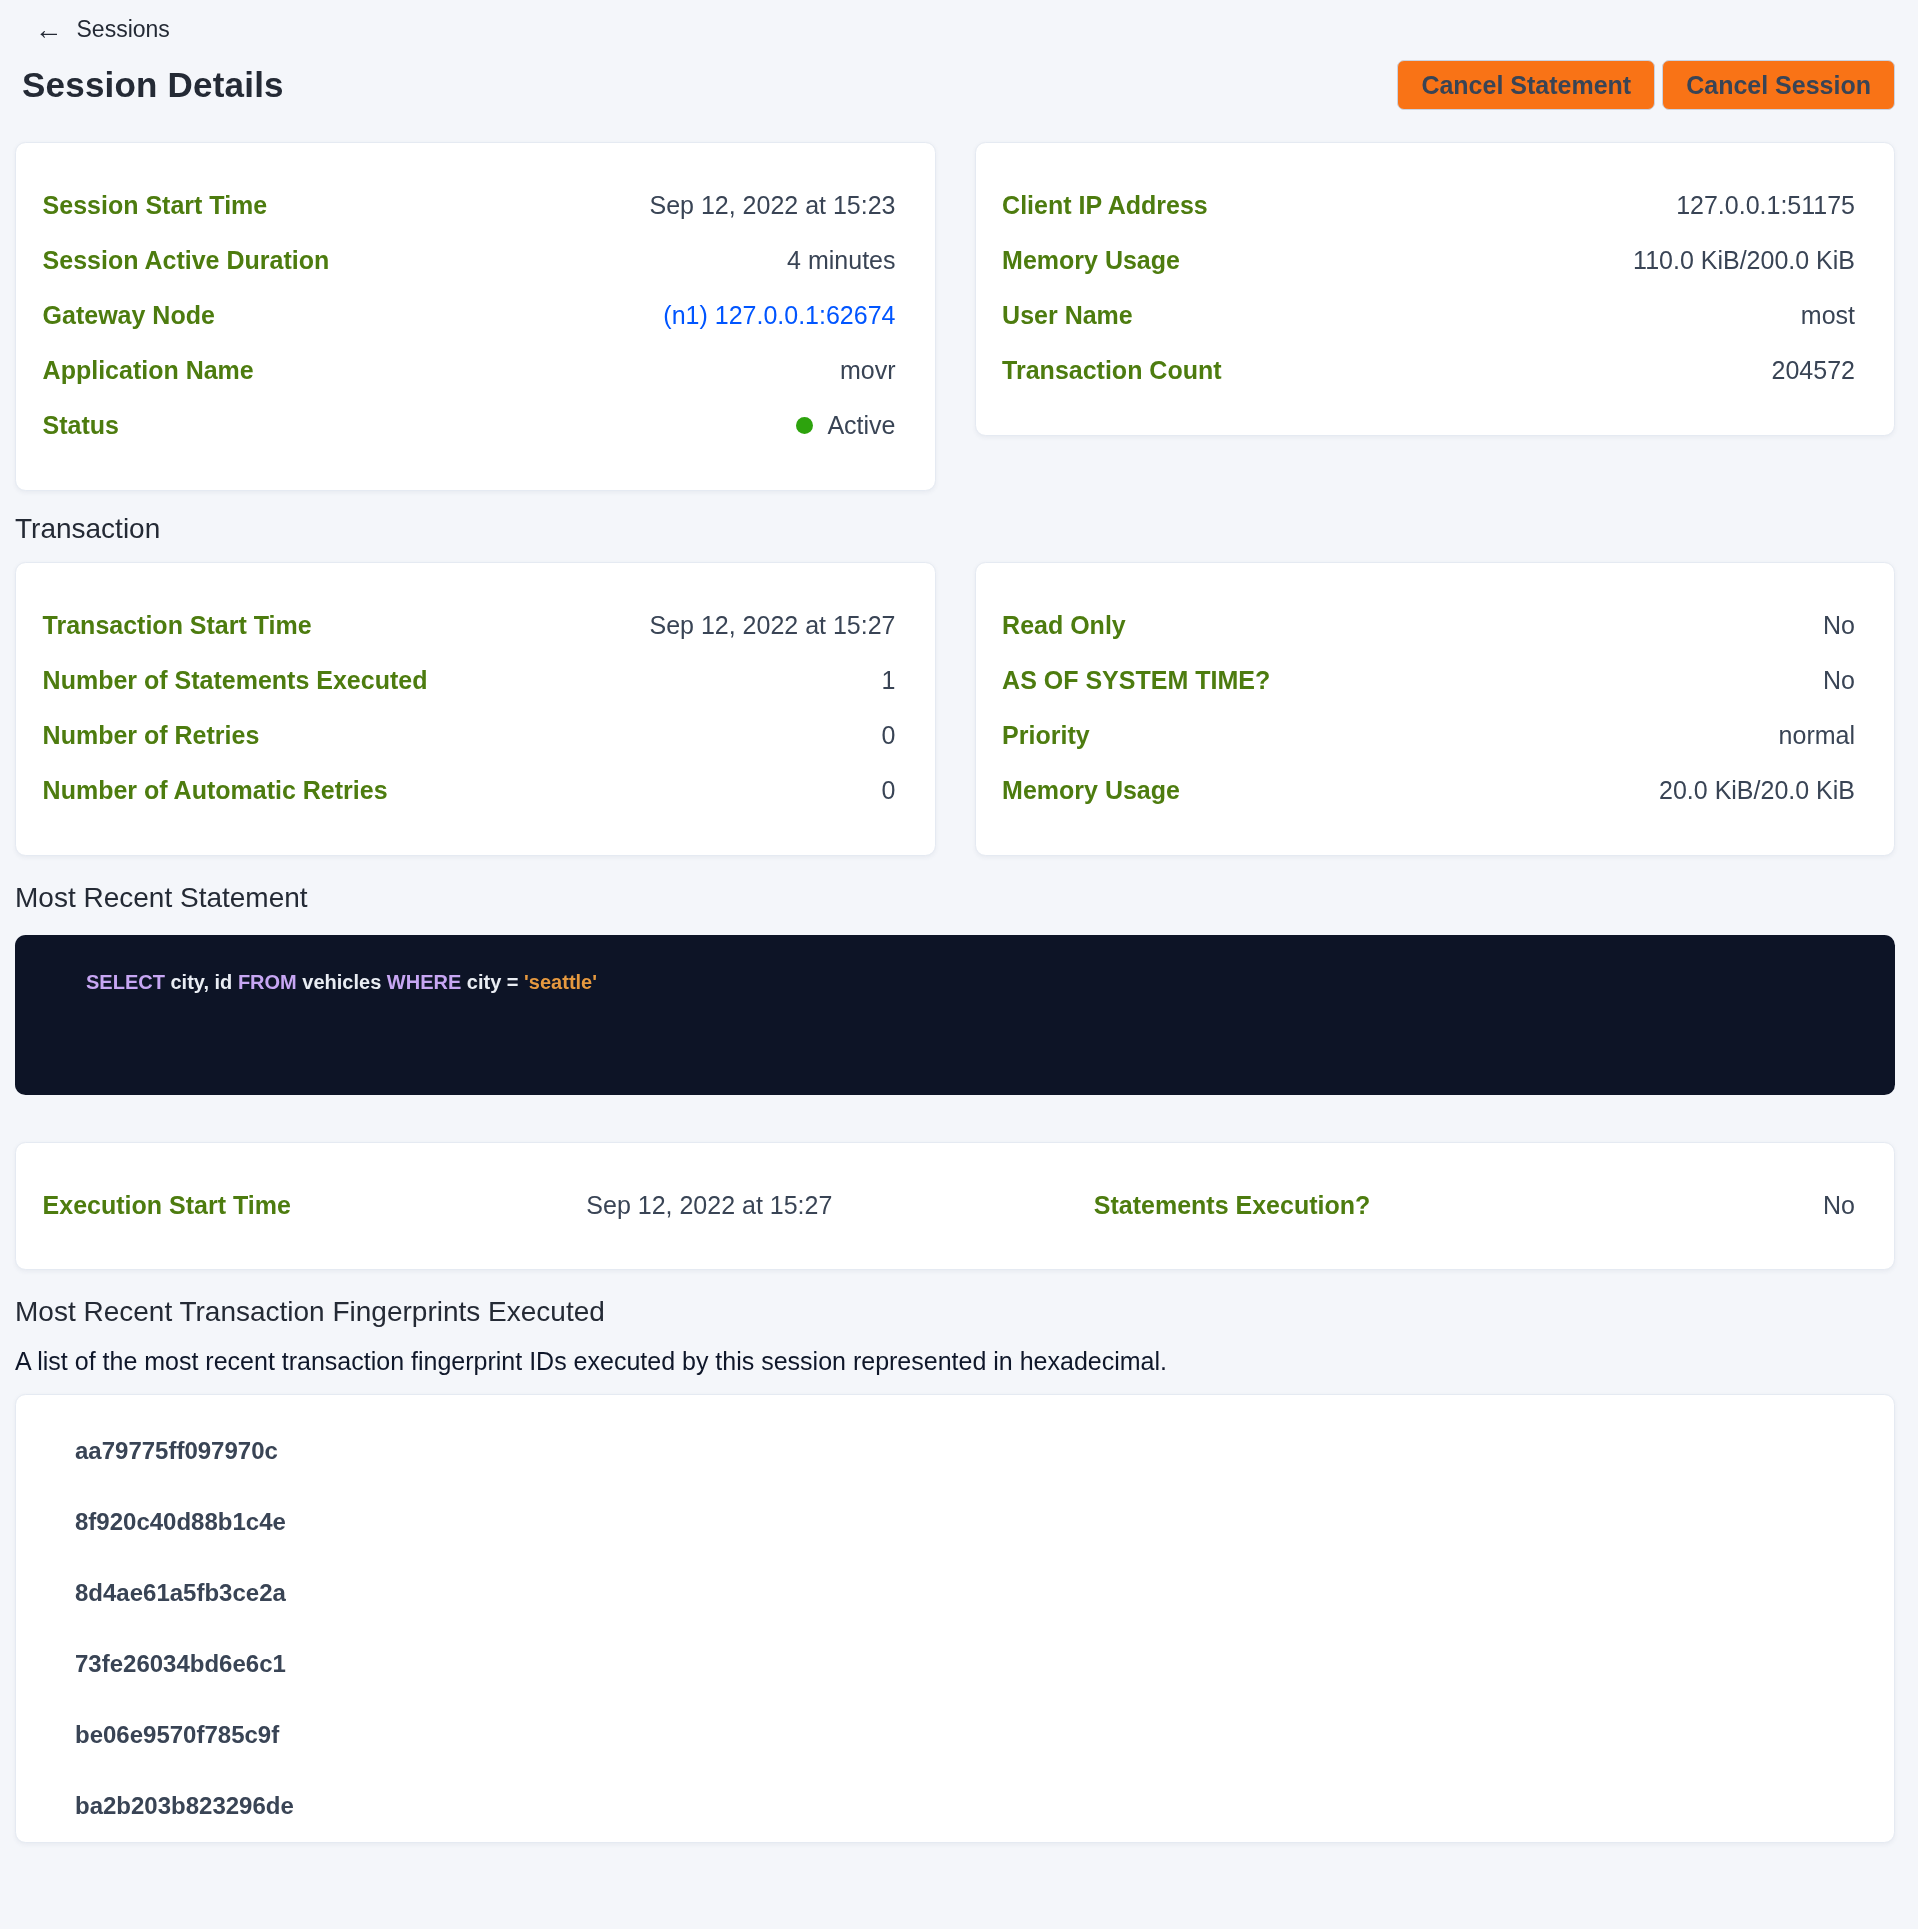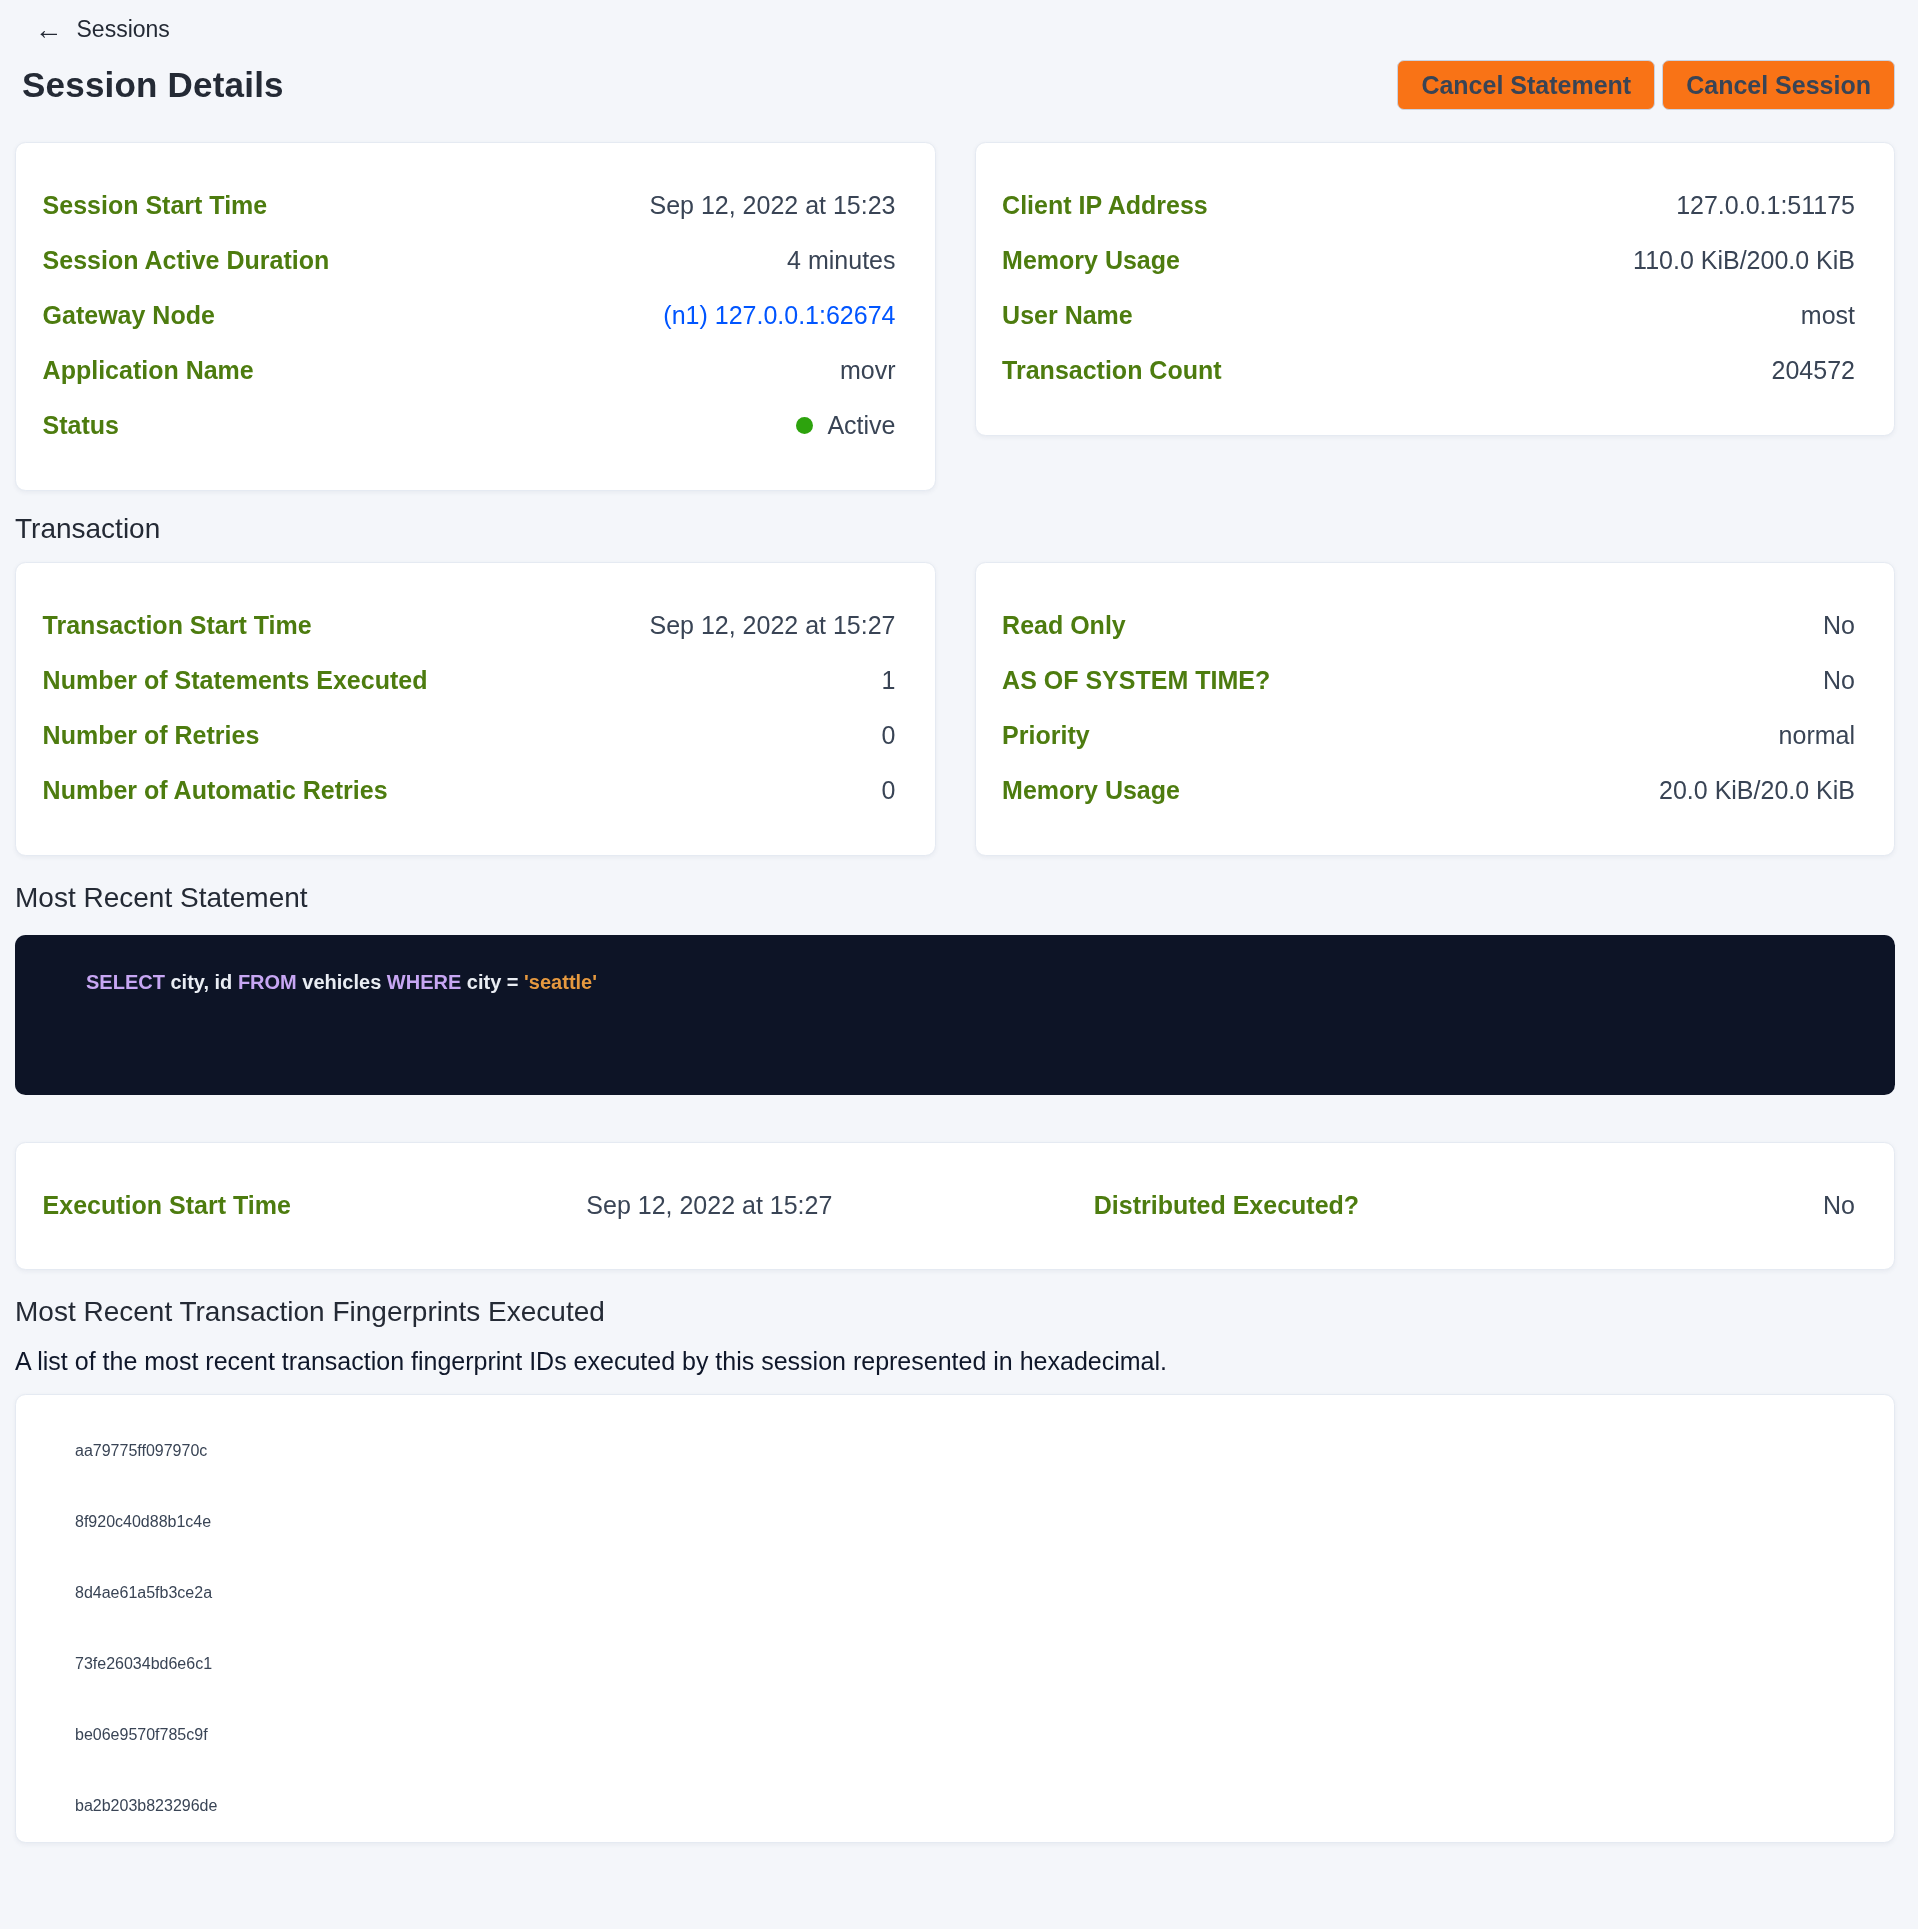--- a/index.html
+++ b/index.html
@@ -71,21 +71,21 @@
   
   .execution-card{margin-top:47px;padding:35px 39px 36px 26.6px;}
   .execution-grid{display:grid;grid-template-columns:30% 28% 22% 20%;align-items:center;height:55px;}
   .execution-grid .v-left{text-align:left;}
   .execution-grid .v-right{text-align:right;}
 
   
   .h-fingerprints{margin-top:24px;height:35px;line-height:35px;}
   .fingerprints-desc{margin-top:18px;height:32px;font-size:25px;color:#0f172a;}
   .fingerprints-card{margin-top:15px;padding:21px 39px 0 59px;}
-  .fingerprint-item{height:71px;display:flex;align-items:center;font-size:16px;color:#394455;}
+  .fingerprint-item{height:71px;display:flex;align-items:center;font-size:24px;color:#394455;font-weight:bold;}
 </style>
 </head>
 <body>
 
 <div class="page">
 
   <div class="breadcrumb">
     <span class="arrow">←</span>
     <span class="crumb-label">Sessions</span>
   </div>
@@ -190,21 +190,21 @@
   <div class="section-heading h-statement">Most Recent Statement</div>
 
   <div class="sql-box">
     <div class="sql"><span class="kw">SELECT </span><span>city, id </span><span class="kw">FROM </span><span>vehicles </span><span class="kw">WHERE </span><span>city = </span><span class="st">'seattle'</span></div>
   </div>
 
   <div class="card execution-card">
     <div class="execution-grid">
       <span class="info-label">Execution Start Time</span>
       <span class="info-value v-left">Sep 12, 2022 at 15:27</span>
-      <span class="info-label">Distributed Executed?</span>
+      <span class="info-label">Statements Execution?</span>
       <span class="info-value v-right">No</span>
     </div>
   </div>
 
   <div class="section-heading h-fingerprints">Most Recent Transaction Fingerprints Executed</div>
   <div class="fingerprints-desc">A list of the most recent transaction fingerprint IDs executed by this session represented in hexadecimal.</div>
 
   <div class="card fingerprints-card">
     <div class="fingerprint-item">aa79775ff097970c</div>
     <div class="fingerprint-item">8f920c40d88b1c4e</div>

